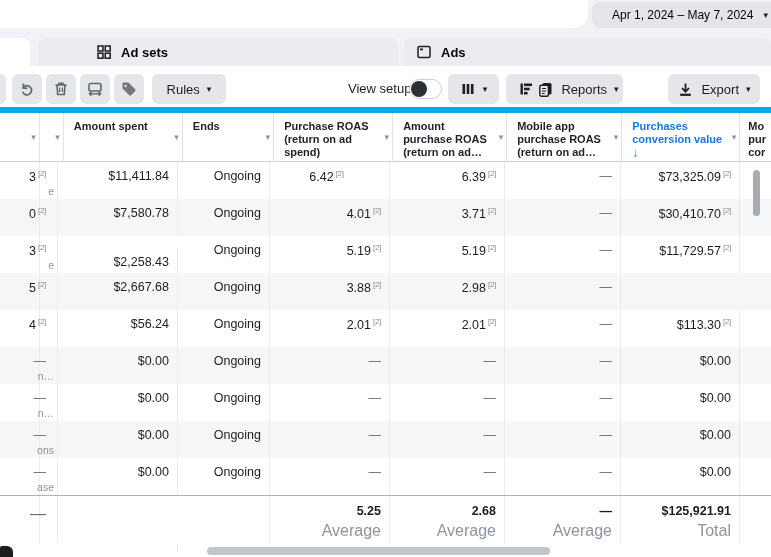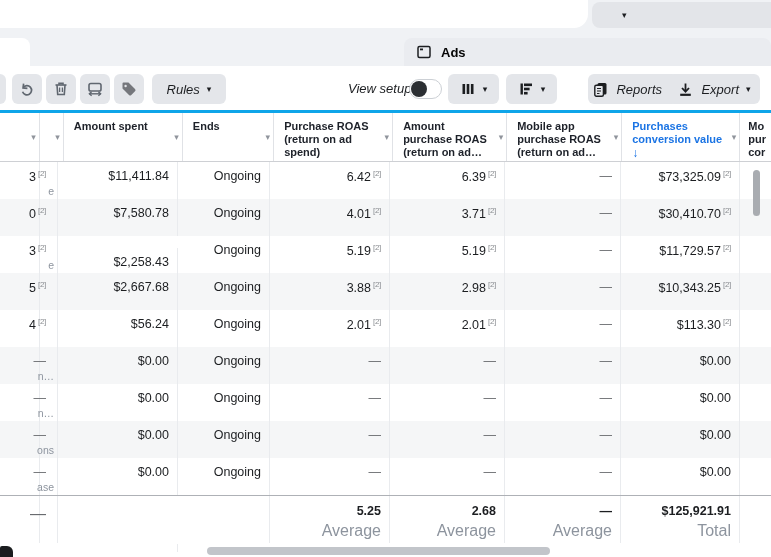--- a/index.html
+++ b/index.html
@@ -19,21 +19,21 @@
   .tab { position:absolute; top:38px; height:28px; background:#eaecf0; border-radius:8px 8px 0 0;
          display:flex; align-items:center; gap:9px; font-size:13px; font-weight:bold; color:#050505; cursor:pointer; }
   .tab-adsets { left:38px; width:360px; padding-left:58px; }
   .tab-ads { left:404px; width:367px; padding-left:12px; }
   .tab svg { display:block; }
 
   
   .card { position:absolute; left:0; top:66px; width:771px; height:491px; background:#fff; }
 
   
-  .toolbar { position:absolute; left:0; top:0; width:771px; height:47px; border-bottom:3px solid #0ea5e9;font-style:italic; }
+  .toolbar { position:absolute; left:0; top:0; width:771px; height:47px; border-bottom:6px solid #0ea5e9; }
   .tbtn { position:absolute; top:8px; height:30px; background:#e4e6ea; border-radius:6px;
           display:flex; align-items:center; justify-content:center; gap:7px; font-size:13px; color:#1c1e21; cursor:pointer; }
   .tbtn svg { display:block; }
   .toolbar-label { position:absolute; top:15px; font-size:13px; color:#1c1e21; }
   .toggle { position:absolute; left:409px; top:13px; width:33px; height:20px; background:#fff; border:1px solid #ccd0d5;
             border-radius:10px; cursor:pointer; }
   .toggle .knob { position:absolute; left:1px; top:1px; width:16px; height:16px; border-radius:50%; background:#2c2f33; }
 
   
   .thead { position:absolute; left:0; top:47px; width:771px; height:49px; display:flex; border-bottom:1px solid #ced0d4; background:#fff; }
@@ -68,24 +68,38 @@
   .corner-btn { position:absolute; left:0; top:546px; width:13px; height:11px; background:#1b1d1f; border-radius:2px 6px 0 0; cursor:pointer; }
   .tbtn-partial { position:absolute; left:-10px; top:8px; width:16px; height:30px; background:#e4e6ea; border-radius:6px; }
 </style>
 </head>
 <body>
 
 <div class="page">
 
   <div class="topbar-white"></div>
   <div class="date-btn">
+    <span>Apr 1, 2024 – May 7, 2024</span>
     <span class="caret">▾</span>
   </div>
 
   <div class="tab-sliver"></div>
+  <div class="tab tab-adsets">
+    <span>
+      <svg width="16" height="16" viewBox="0 0 16 16">
+          <g fill="none" stroke="#1c1e21" stroke-width="1.5">
+        <rect x="2" y="2" width="5" height="5"></rect>
+            <rect x="9.2" y="2" width="5" height="5"></rect>
+        <rect x="2" y="9.2" width="5" height="5"></rect>
+            <rect x="9.2" y="9.2" width="5" height="5"></rect>
+          </g>
+        </svg>
+    </span>
+    <span>Ad sets</span>
+  </div>
   <div class="tab tab-ads">
     <span>
       <svg width="16" height="16" viewBox="0 0 16 16">
           <rect x="2" y="2.5" width="12" height="11" rx="1.5" fill="none" stroke="#1c1e21" stroke-width="1.5"></rect>
           <rect x="4" y="4.5" width="3" height="1.8" fill="#1c1e21"></rect>
         </svg>
     </span>
     <span>Ads</span>
   </div>
 
@@ -141,21 +155,21 @@
       </div>
       <div class="tbtn" style="left:506px;width:51px;">
         <svg width="16" height="16" viewBox="0 0 16 16">
             <rect x="2.5" y="2.5" width="2.4" height="11" fill="#1c1e21"></rect>
             <rect x="6" y="2.5" width="8" height="2.6" fill="#1c1e21"></rect>
             <rect x="6" y="6.7" width="5.6" height="2.6" fill="#1c1e21"></rect>
             <rect x="6" y="10.9" width="3.6" height="2.6" fill="#1c1e21"></rect>
           </svg>
         <span class="caret">▾</span>
       </div>
-      <div class="tbtn" style="left:588px;width:90px;">
+      <div class="tbtn" style="left:533px;width:90px;">
         <svg width="17" height="17" viewBox="0 0 17 17">
             <rect x="5.5" y="2" width="9" height="11.5" rx="1.5" fill="#1c1e21"></rect>
             <rect x="2.8" y="4.3" width="8.6" height="11" rx="1.5" fill="#e4e6ea" stroke="#1c1e21" stroke-width="1.4"></rect>
             <path d="M5 7.5h4M5 10h4M5 12.5h2.5" stroke="#1c1e21" stroke-width="1.1"></path>
           </svg>
         <span>Reports</span>
         <span class="caret">▾</span>
       </div>
       <div class="tbtn" style="left:668px;width:92px;">
         <svg width="17" height="17" viewBox="0 0 17 17">
@@ -181,21 +195,21 @@
       </div>
     <div class="tbody">
         <div class="tr">
           <div class="td" style="width: 40px;"></div>
           <div class="td colb" style="width: 18px;">
             <div class="colb-v"><span>3</span><span class="fn">[2]</span></div>
             <div class="colb-sub">e</div>
           </div>
           <div class="td" style="width: 120px;"><span>$11,411.84</span></div>
           <div class="td" style="width: 92px;"><span>Ongoing</span></div>
-          <div class="td" style="width: 120px;"><span>6.42</span><span class="fn">[2]</span></div>
+          <div class="td" style="width: 120px; text-align: center;"><span>6.42</span><span class="fn">[2]</span></div>
           <div class="td" style="width: 115px;"><span>6.39</span><span class="fn">[2]</span></div>
           <div class="td" style="width: 116px;"><span class="dash">—</span></div>
           <div class="td" style="width: 119px;"><span>$73,325.09</span><span class="fn">[2]</span></div>
           <div class="td" style="width: 31px;"></div>
         </div>
         <div class="tr">
           <div class="td" style="width: 40px;"></div>
           <div class="td colb" style="width: 18px;">
             <div class="colb-v"><span>0</span><span class="fn">[2]</span></div>
           </div>
@@ -224,21 +238,20 @@
         <div class="tr">
           <div class="td" style="width: 40px;"></div>
           <div class="td colb" style="width: 18px;">
             <div class="colb-v"><span>5</span><span class="fn">[2]</span></div>
           </div>
           <div class="td" style="width: 120px;"><span>$2,667.68</span></div>
           <div class="td" style="width: 92px;"><span>Ongoing</span></div>
           <div class="td" style="width: 120px;"><span>3.88</span><span class="fn">[2]</span></div>
           <div class="td" style="width: 115px;"><span>2.98</span><span class="fn">[2]</span></div>
           <div class="td" style="width: 116px;"><span class="dash">—</span></div>
-          <div class="td" style="width: 119px;"><span>$10,343.25</span><span class="fn">[2]</span></div>
           <div class="td" style="width: 31px;"></div>
         </div>
         <div class="tr">
           <div class="td" style="width: 40px;"></div>
           <div class="td colb" style="width: 18px;">
             <div class="colb-v"><span>4</span><span class="fn">[2]</span></div>
           </div>
           <div class="td" style="width: 120px;"><span>$56.24</span></div>
           <div class="td" style="width: 92px;"><span>Ongoing</span></div>
           <div class="td" style="width: 120px;"><span>2.01</span><span class="fn">[2]</span></div>

